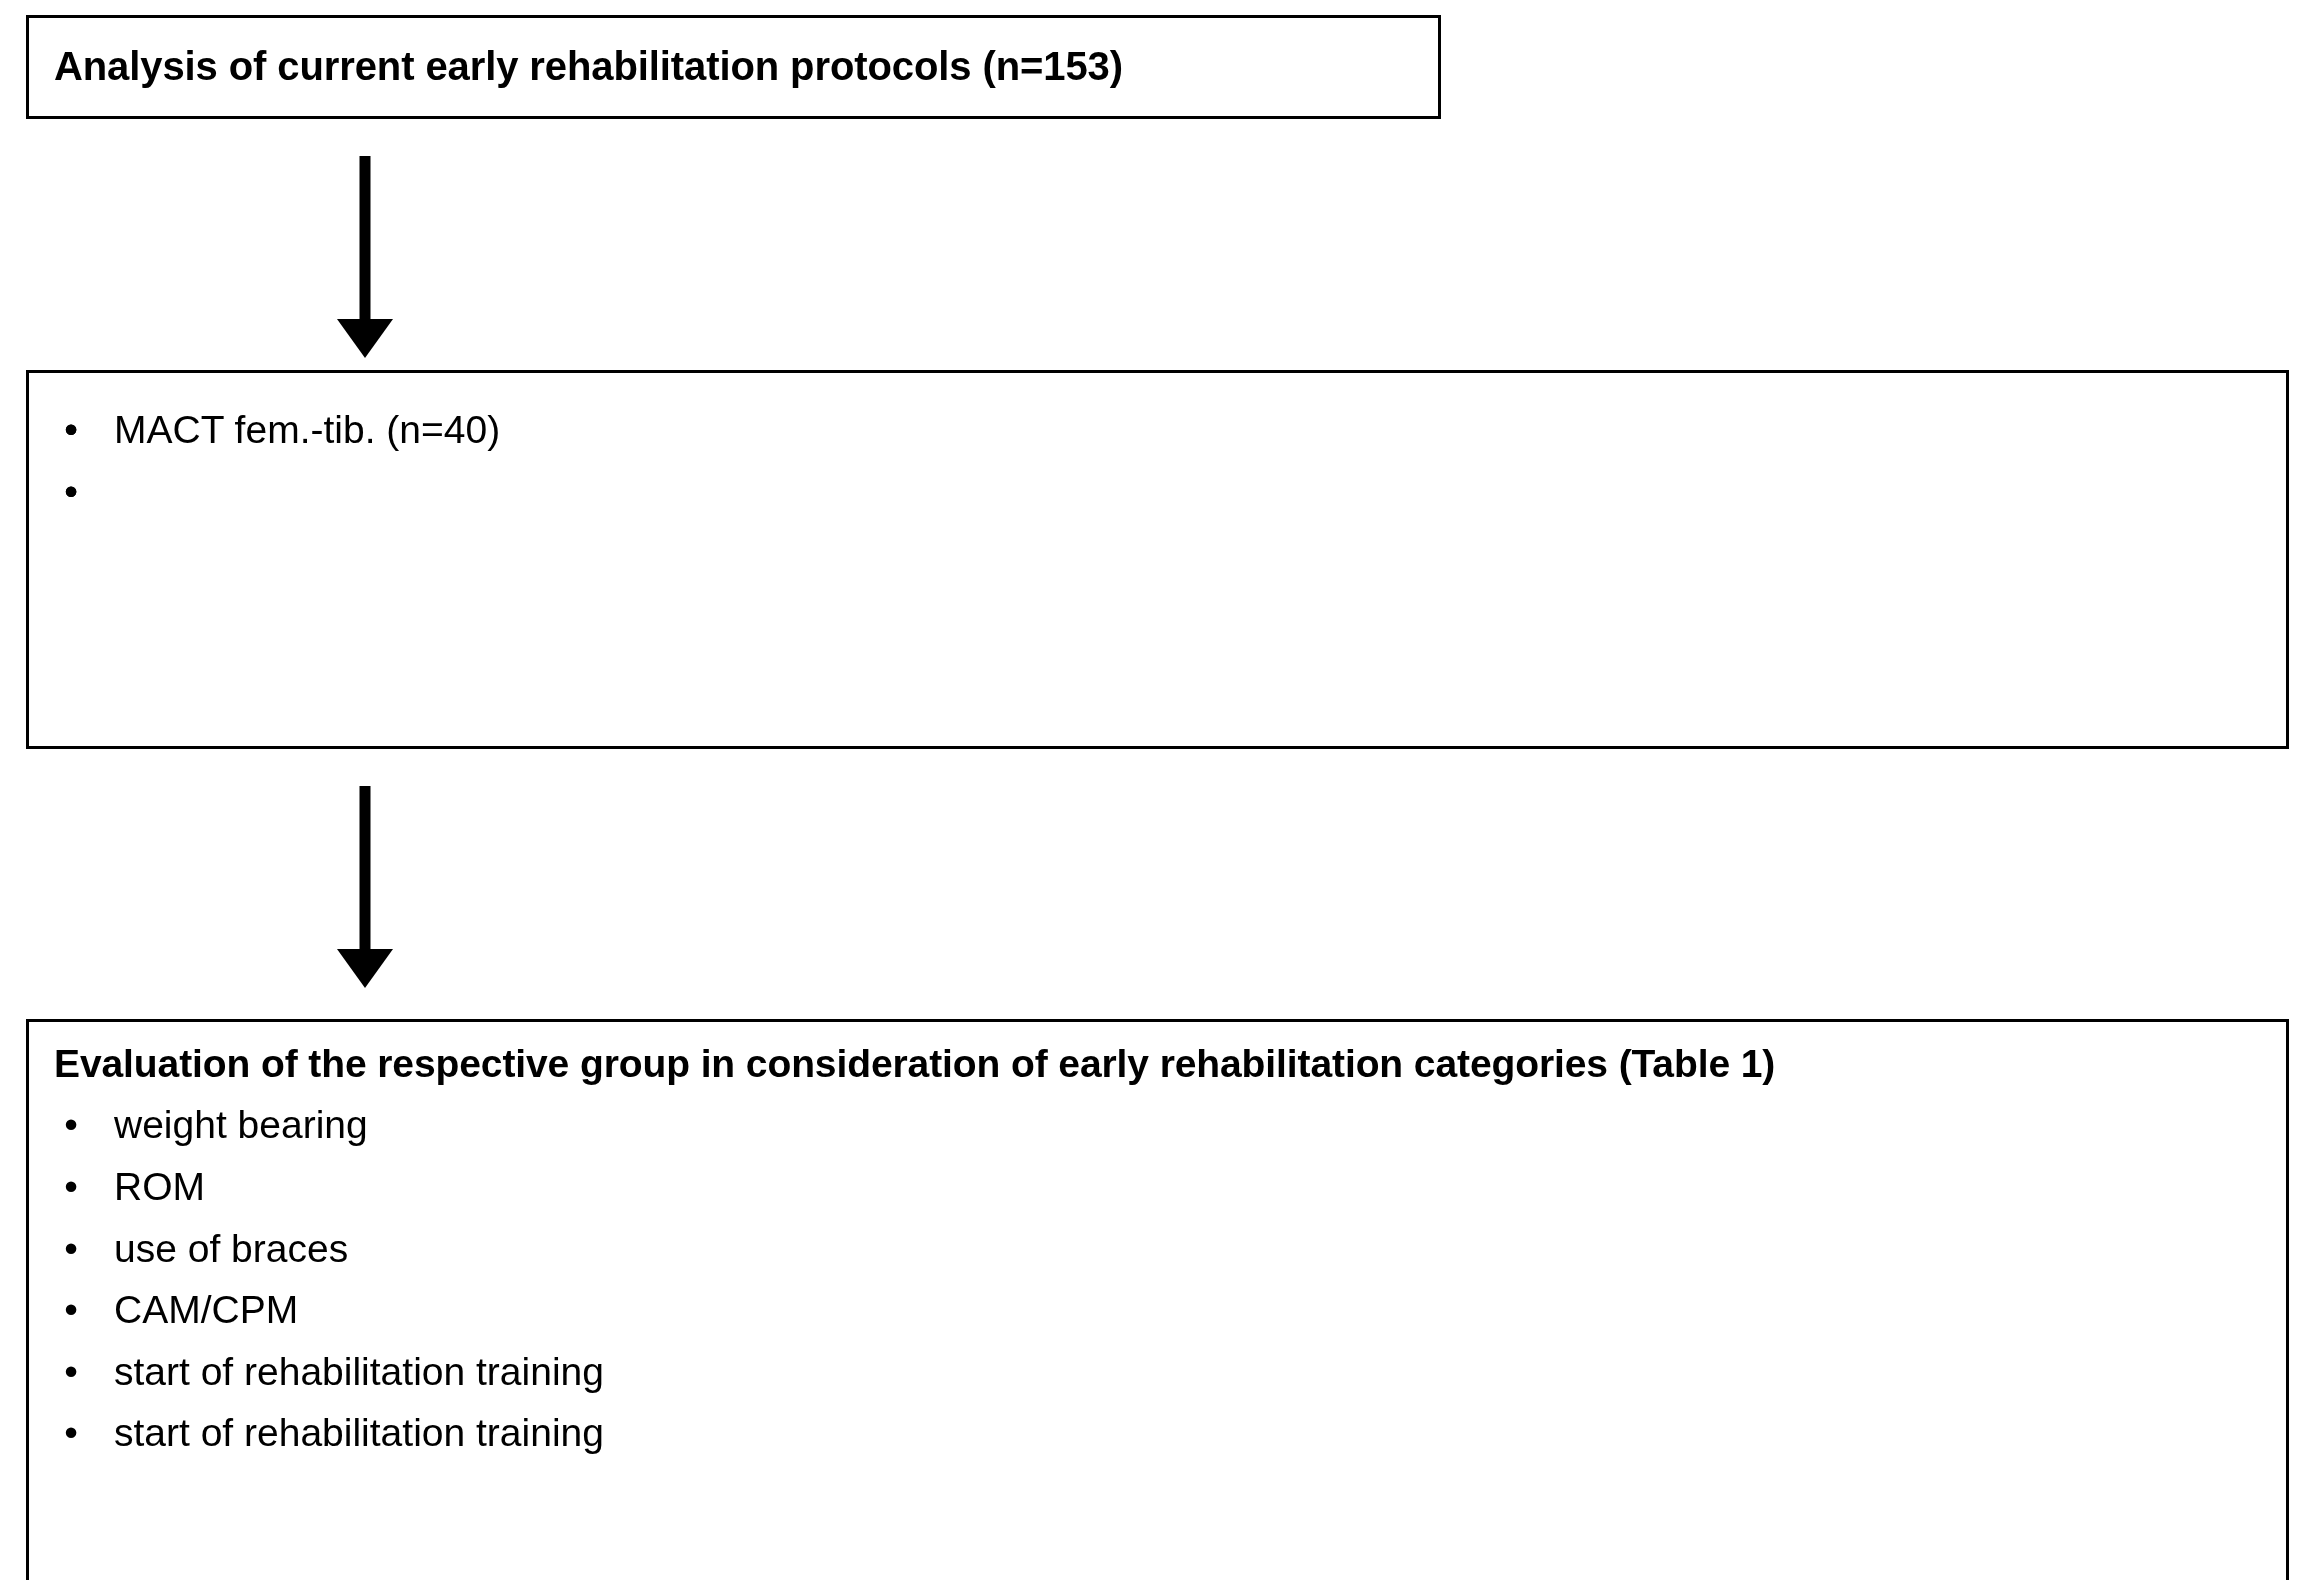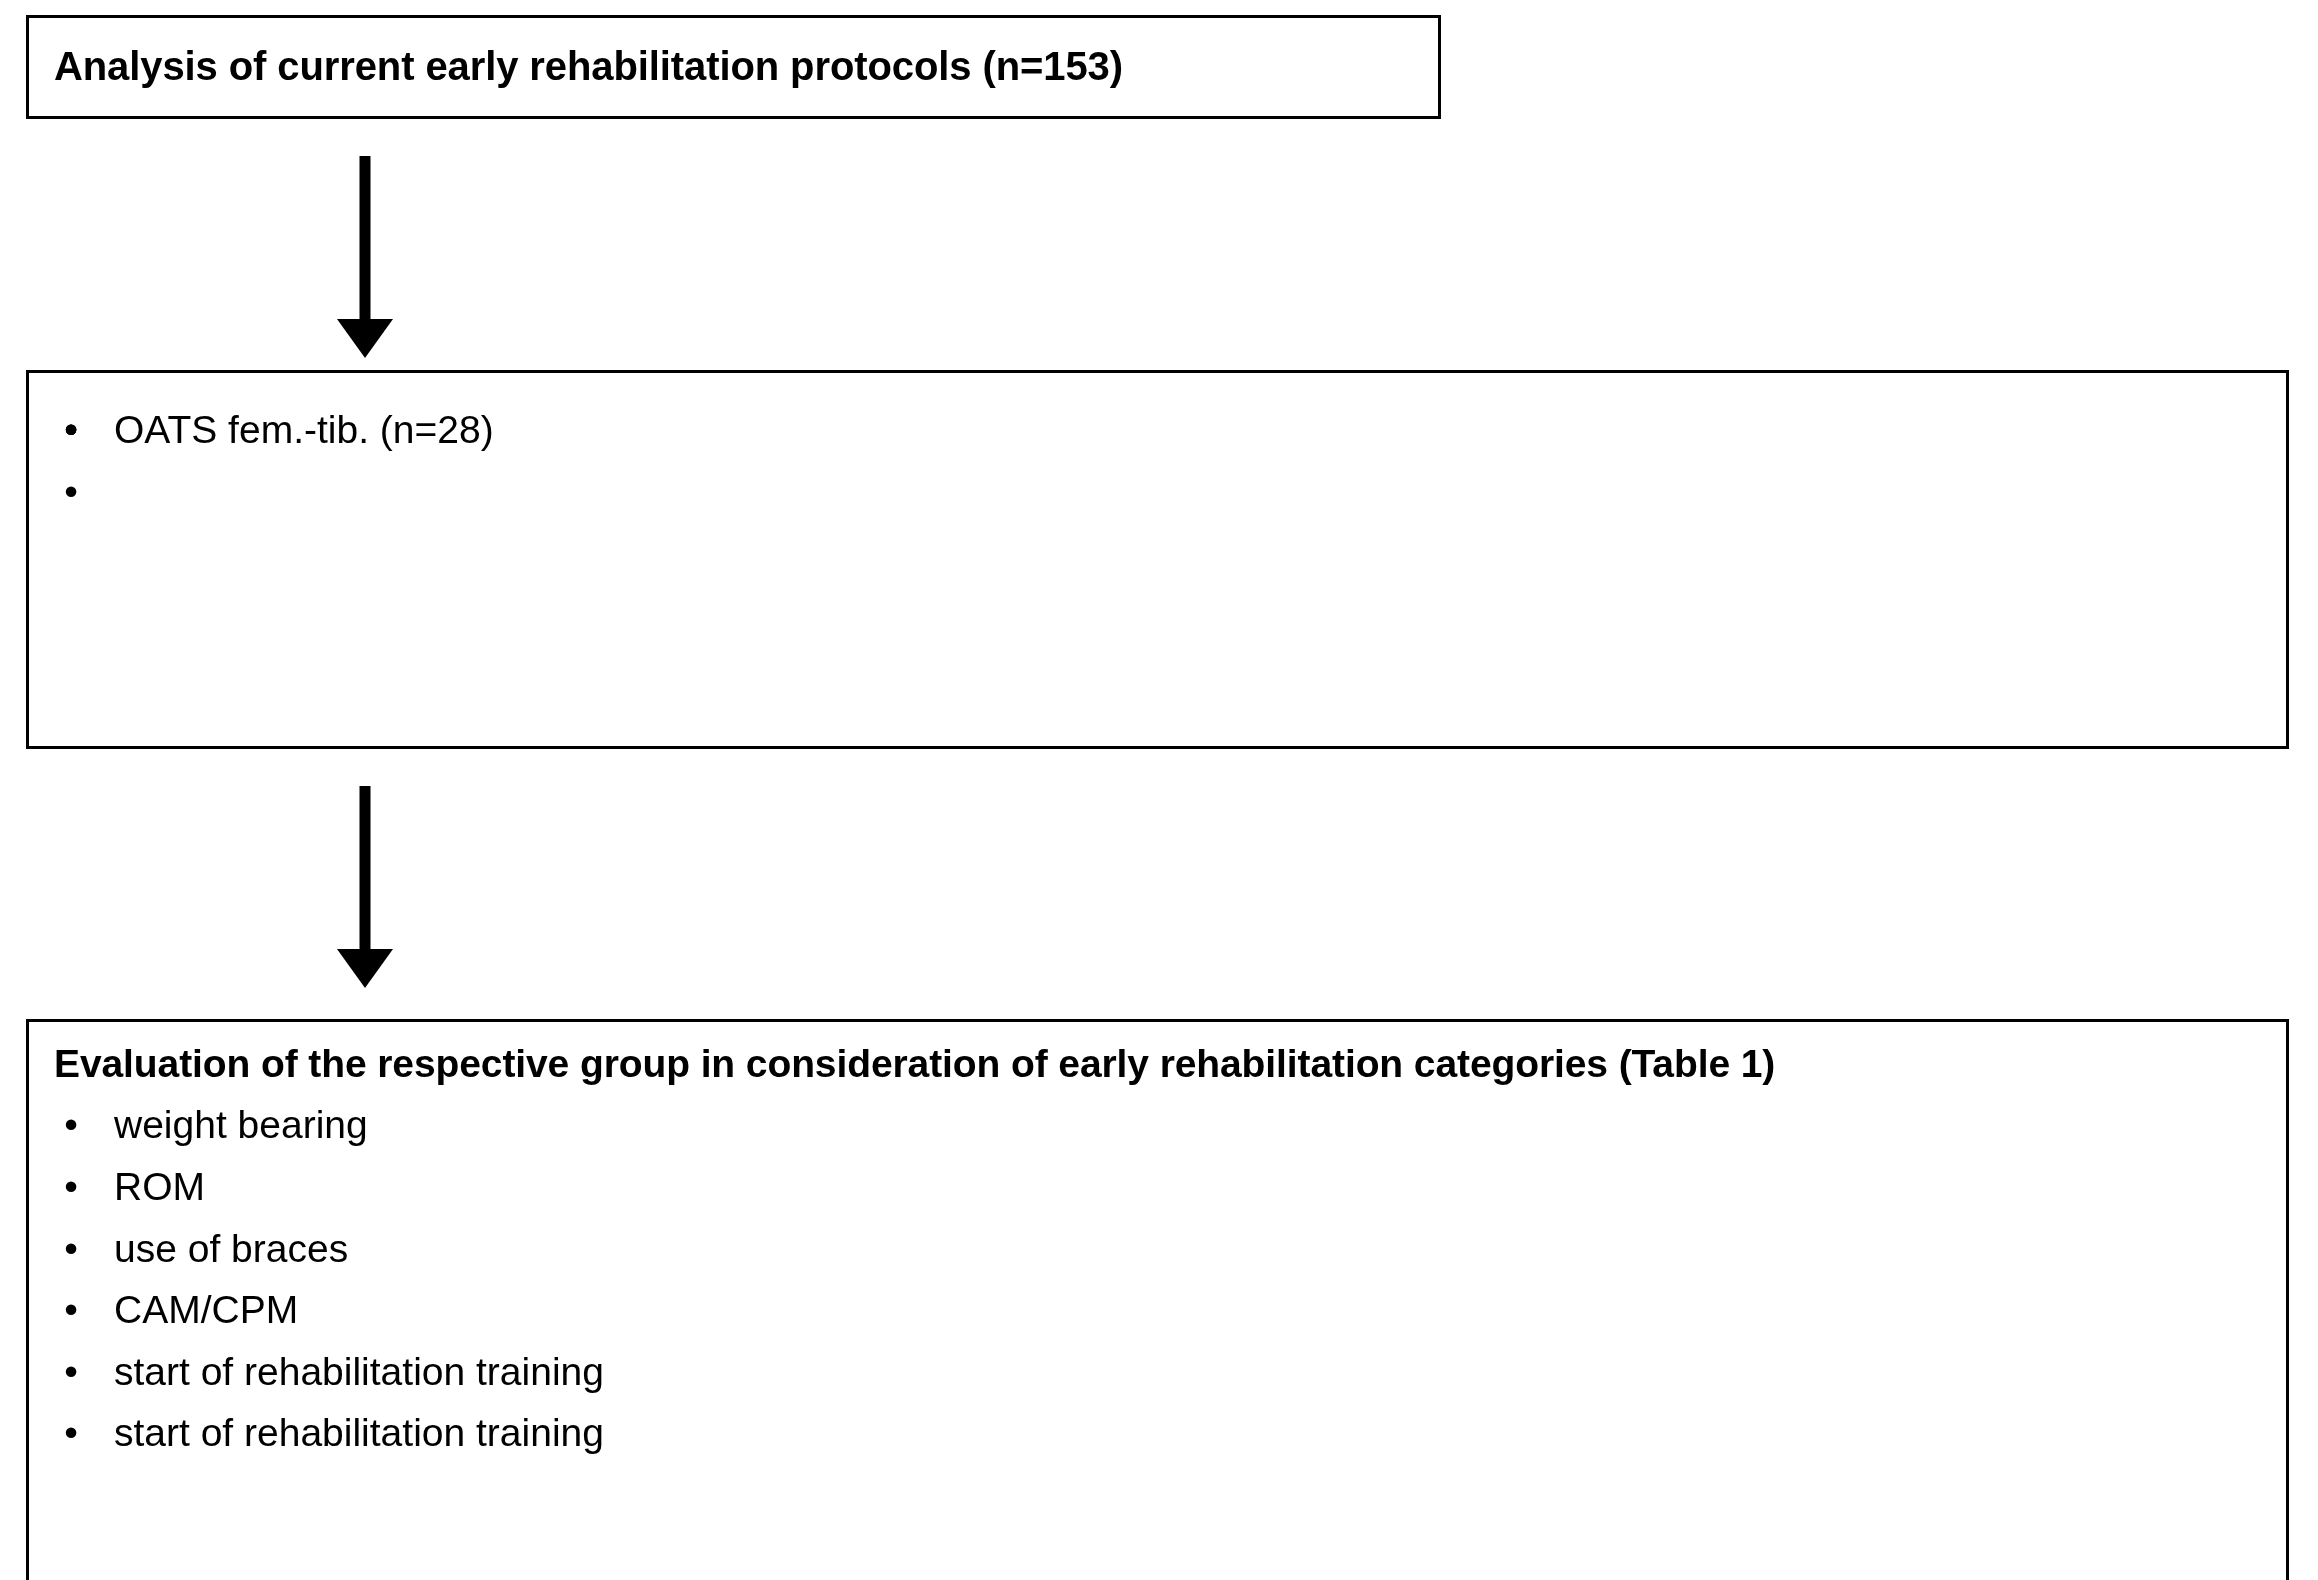--- a/index.html
+++ b/index.html
@@ -141,24 +141,24 @@
     <div class="head"></div>
   </div>
 
   <div class="box" id="box-differentiation">
     <ul class="bullet-list">
       <li>
         <span class="bullet-dot">•</span>
       </li>
       <li>
         <span class="bullet-dot">•</span>
-      </li>
-      <li>
-        <span class="bullet-dot">•</span>
-        <span>OATS fem.-tib. (n=28)</span>
+        <span>MACT fem.-tib. (n=40)</span>
+      </li>
+      <li>
+        <span class="bullet-dot">•</span>
       </li>
       <li>
         <span class="bullet-dot">•</span>
       </li>
     </ul>
   </div>
 
   <div class="arrow" id="arrow-2">
     <div class="shaft"></div>
     <div class="head"></div>

